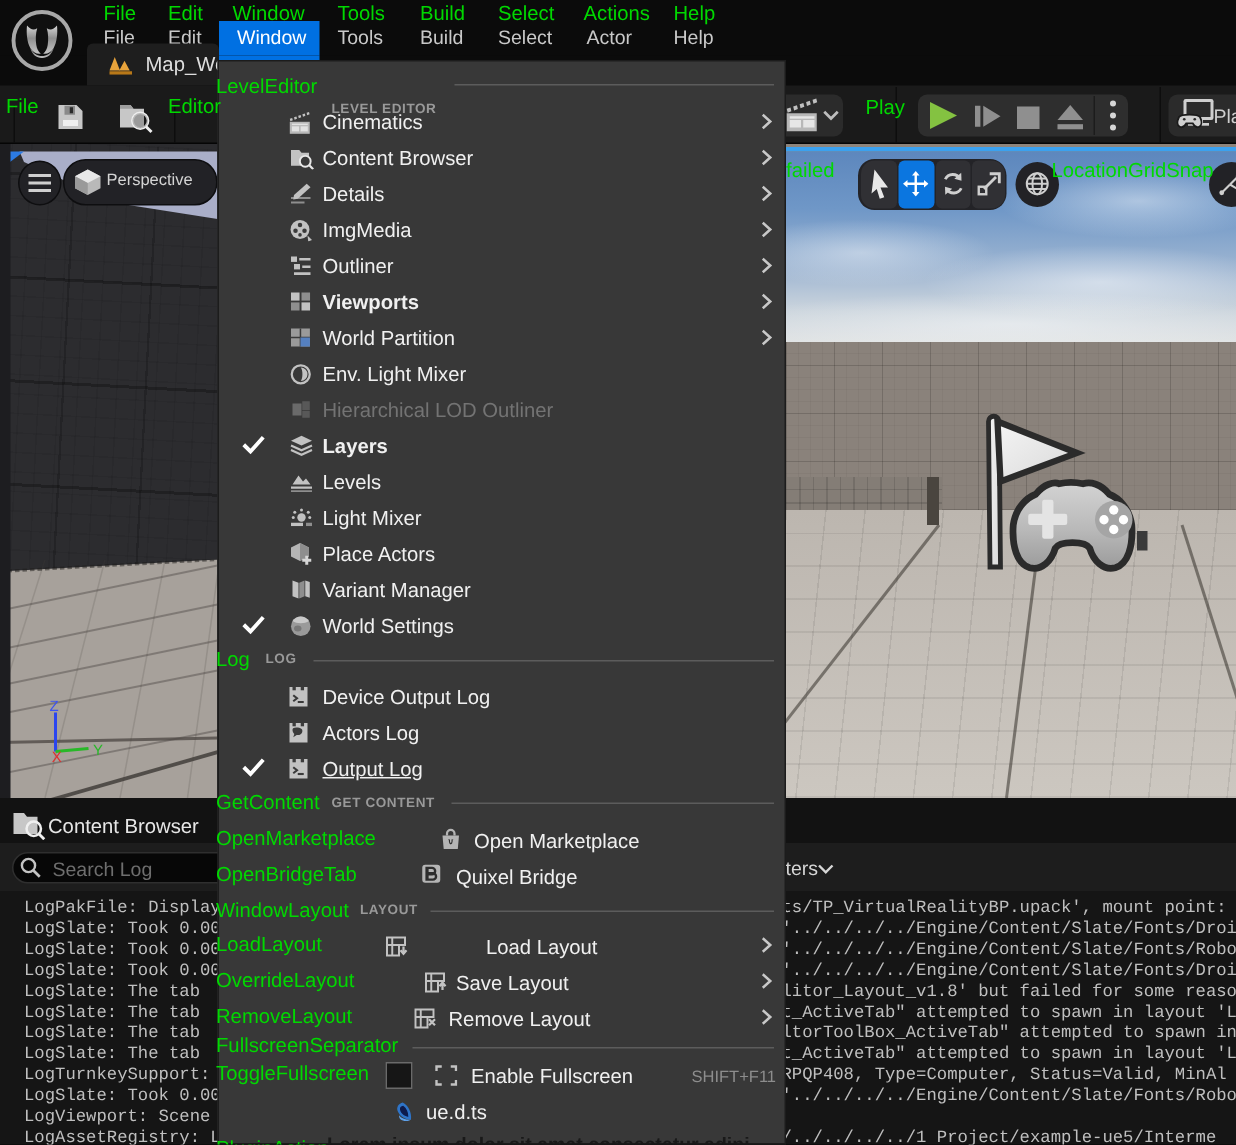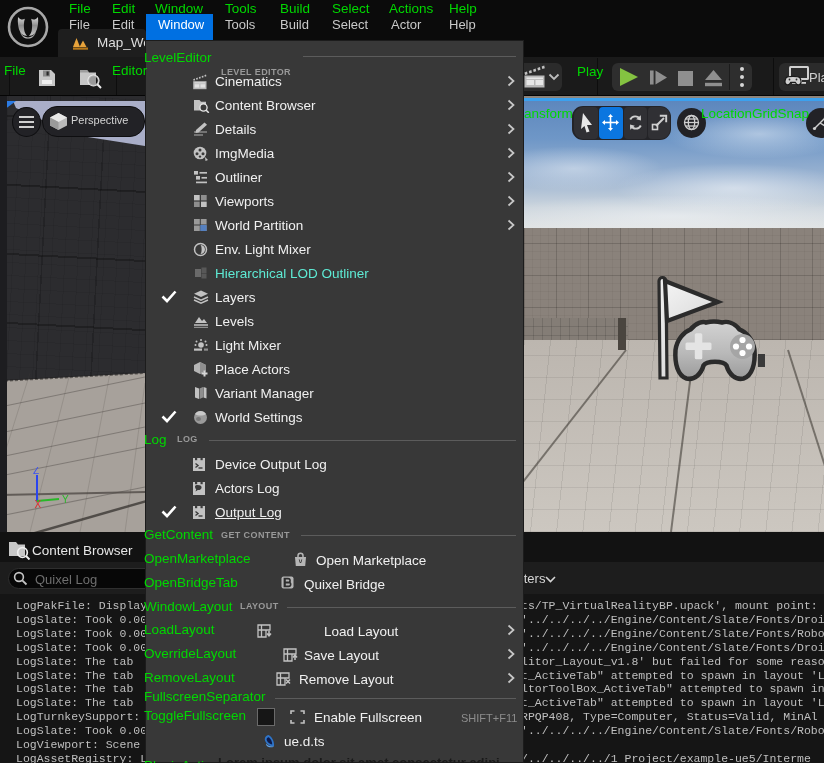--- a/index.html
+++ b/index.html
@@ -284,21 +284,21 @@
   <circle cx="14.5" cy="12.5" r="4.8" fill="none" stroke="#efefef" stroke-width="1.7"></circle>
   <line x1="18" y1="16" x2="21.5" y2="19.5" stroke="#efefef" stroke-width="1.9"></line>
 </svg>
 <div class="abs" style="top:543px;left:32px;font-size:13.5px;color:#e6e6e6;">Content Browser</div>
 <div class="abs" style="left:0;top:562px;width:824px;height:32px;background:#1d1d1d;"></div>
 <div class="abs" style="left:8px;top:568px;width:505px;height:21px;background:#070707;border:1px solid #2f2f2f;border-radius:11px;"></div>
 <svg class="abs" style="left:13px;top:571px;" width="15" height="15" viewBox="0 0 15 15">
     <circle cx="6" cy="6" r="4.4" fill="none" stroke="#c4c4c4" stroke-width="1.6"></circle>
     <line x1="9.3" y1="9.3" x2="13.5" y2="13.5" stroke="#c4c4c4" stroke-width="1.8"></line>
   </svg>
-<div class="abs" style="top:572px;left:35px;font-size:13px;color:#6e6e6e;">Quixel Log</div>
+<div class="abs" style="top:572px;left:35px;font-size:13px;color:#6e6e6e;">Search Log</div>
 <div class="abs" style="top:571px;left:510px;font-size:13px;color:#d6d6d6;">Filters</div>
 <svg class="abs" style="left:545px;top:576px;" width="11" height="7" viewBox="0 0 11 7">
     <path d="M1 1 L5.5 5.5 L10 1" stroke="#d6d6d6" stroke-width="1.6" fill="none"></path>
   </svg>
 <div class="abs" style="left:0;top:594px;width:824px;height:169px;background:#151515;"></div>
 <div class="abs mono" id="log-left" style="left:16px;top:599px;line-height:13.9px;">LogPakFile: Display
 LogSlate: Took 0.00
 LogSlate: Took 0.00
 LogSlate: Took 0.00
 LogSlate: The tab 
@@ -348,25 +348,25 @@
 <div class="abs" style="top:601px;left:240px;font-size:9px;font-weight:bold;letter-spacing:0.4px;color:#999999;">LAYOUT</div>
 <div class="abs" style="left:287px;top:607px;width:229px;height:1px;background:#5c5c5c;"></div>
 <div class="abs" style="left:275px;top:698px;width:241px;height:1px;background:#5c5c5c;"></div>
 </div>
 <div id="menurows">
 <div class="abs mtext" style="top:74px;">Cinematics</div>
 <div class="abs mtext" style="top:98px;">Content Browser</div>
 <div class="abs mtext" style="top:122px;">Details</div>
 <div class="abs mtext" style="top:146px;">ImgMedia</div>
 <div class="abs mtext" style="top:170px;">Outliner</div>
-<div class="abs mtext" style="top:194px;">Viewports</div>
+<div class="abs mtext" style="top:194px;font-weight:bold;">Viewports</div>
 <div class="abs mtext" style="top:218px;">World Partition</div>
 <div class="abs mtext" style="top:242px;">Env. Light Mixer</div>
-<div class="abs mtext" style="top:266px;color:#5eead4;text-align:right;">Hierarchical LOD Outliner</div>
-<div class="abs mtext" style="top:290px;">Layers</div>
+<div class="abs mtext" style="top:266px;color:#737373;text-align:right;">Hierarchical LOD Outliner</div>
+<div class="abs mtext" style="top:290px;font-weight:bold;">Layers</div>
 <div class="abs mtext" style="top:314px;">Levels</div>
 <div class="abs mtext" style="top:338px;">Light Mixer</div>
 <div class="abs mtext" style="top:362px;">Place Actors</div>
 <div class="abs mtext" style="top:386px;">Variant Manager</div>
 <div class="abs mtext" style="top:410px;">World Settings</div>
 <div class="abs mtext" style="top:457px;">Device Output Log</div>
 <div class="abs mtext" style="top:481px;">Actors Log</div>
 <div class="abs mtext" style="top:505px;text-decoration:underline;">Output Log</div>
 <div class="abs mtext" style="top:553px;left:316px;">Open Marketplace</div>
 <div class="abs mtext" style="top:577px;left:304px;">Quixel Bridge</div>
@@ -599,14 +599,14 @@
 <div class="abs grn" style="top:1px;left:69px;">File</div>
 <div class="abs grn" style="top:1px;left:112px;">Edit</div>
 <div class="abs grn" style="top:1px;left:155px;">Window</div>
 <div class="abs grn" style="top:1px;left:225px;">Tools</div>
 <div class="abs grn" style="top:1px;left:280px;">Build</div>
 <div class="abs grn" style="top:1px;left:332px;">Select</div>
 <div class="abs grn" style="top:1px;left:389px;">Actions</div>
 <div class="abs grn" style="top:1px;left:449px;">Help</div>
 <div class="abs grn" style="top:63px;left:4px;">File</div>
 <div class="abs grn" style="top:63px;left:112px;">Editor</div>
-<div class="abs grn" style="top:106px;left:524px;">ansform</div>
+<div class="abs grn" style="top:106px;left:524px;">failed</div>
 <div class="abs grn" style="top:106px;left:701px;">LocationGridSnap</div>
 
 </body></html>

